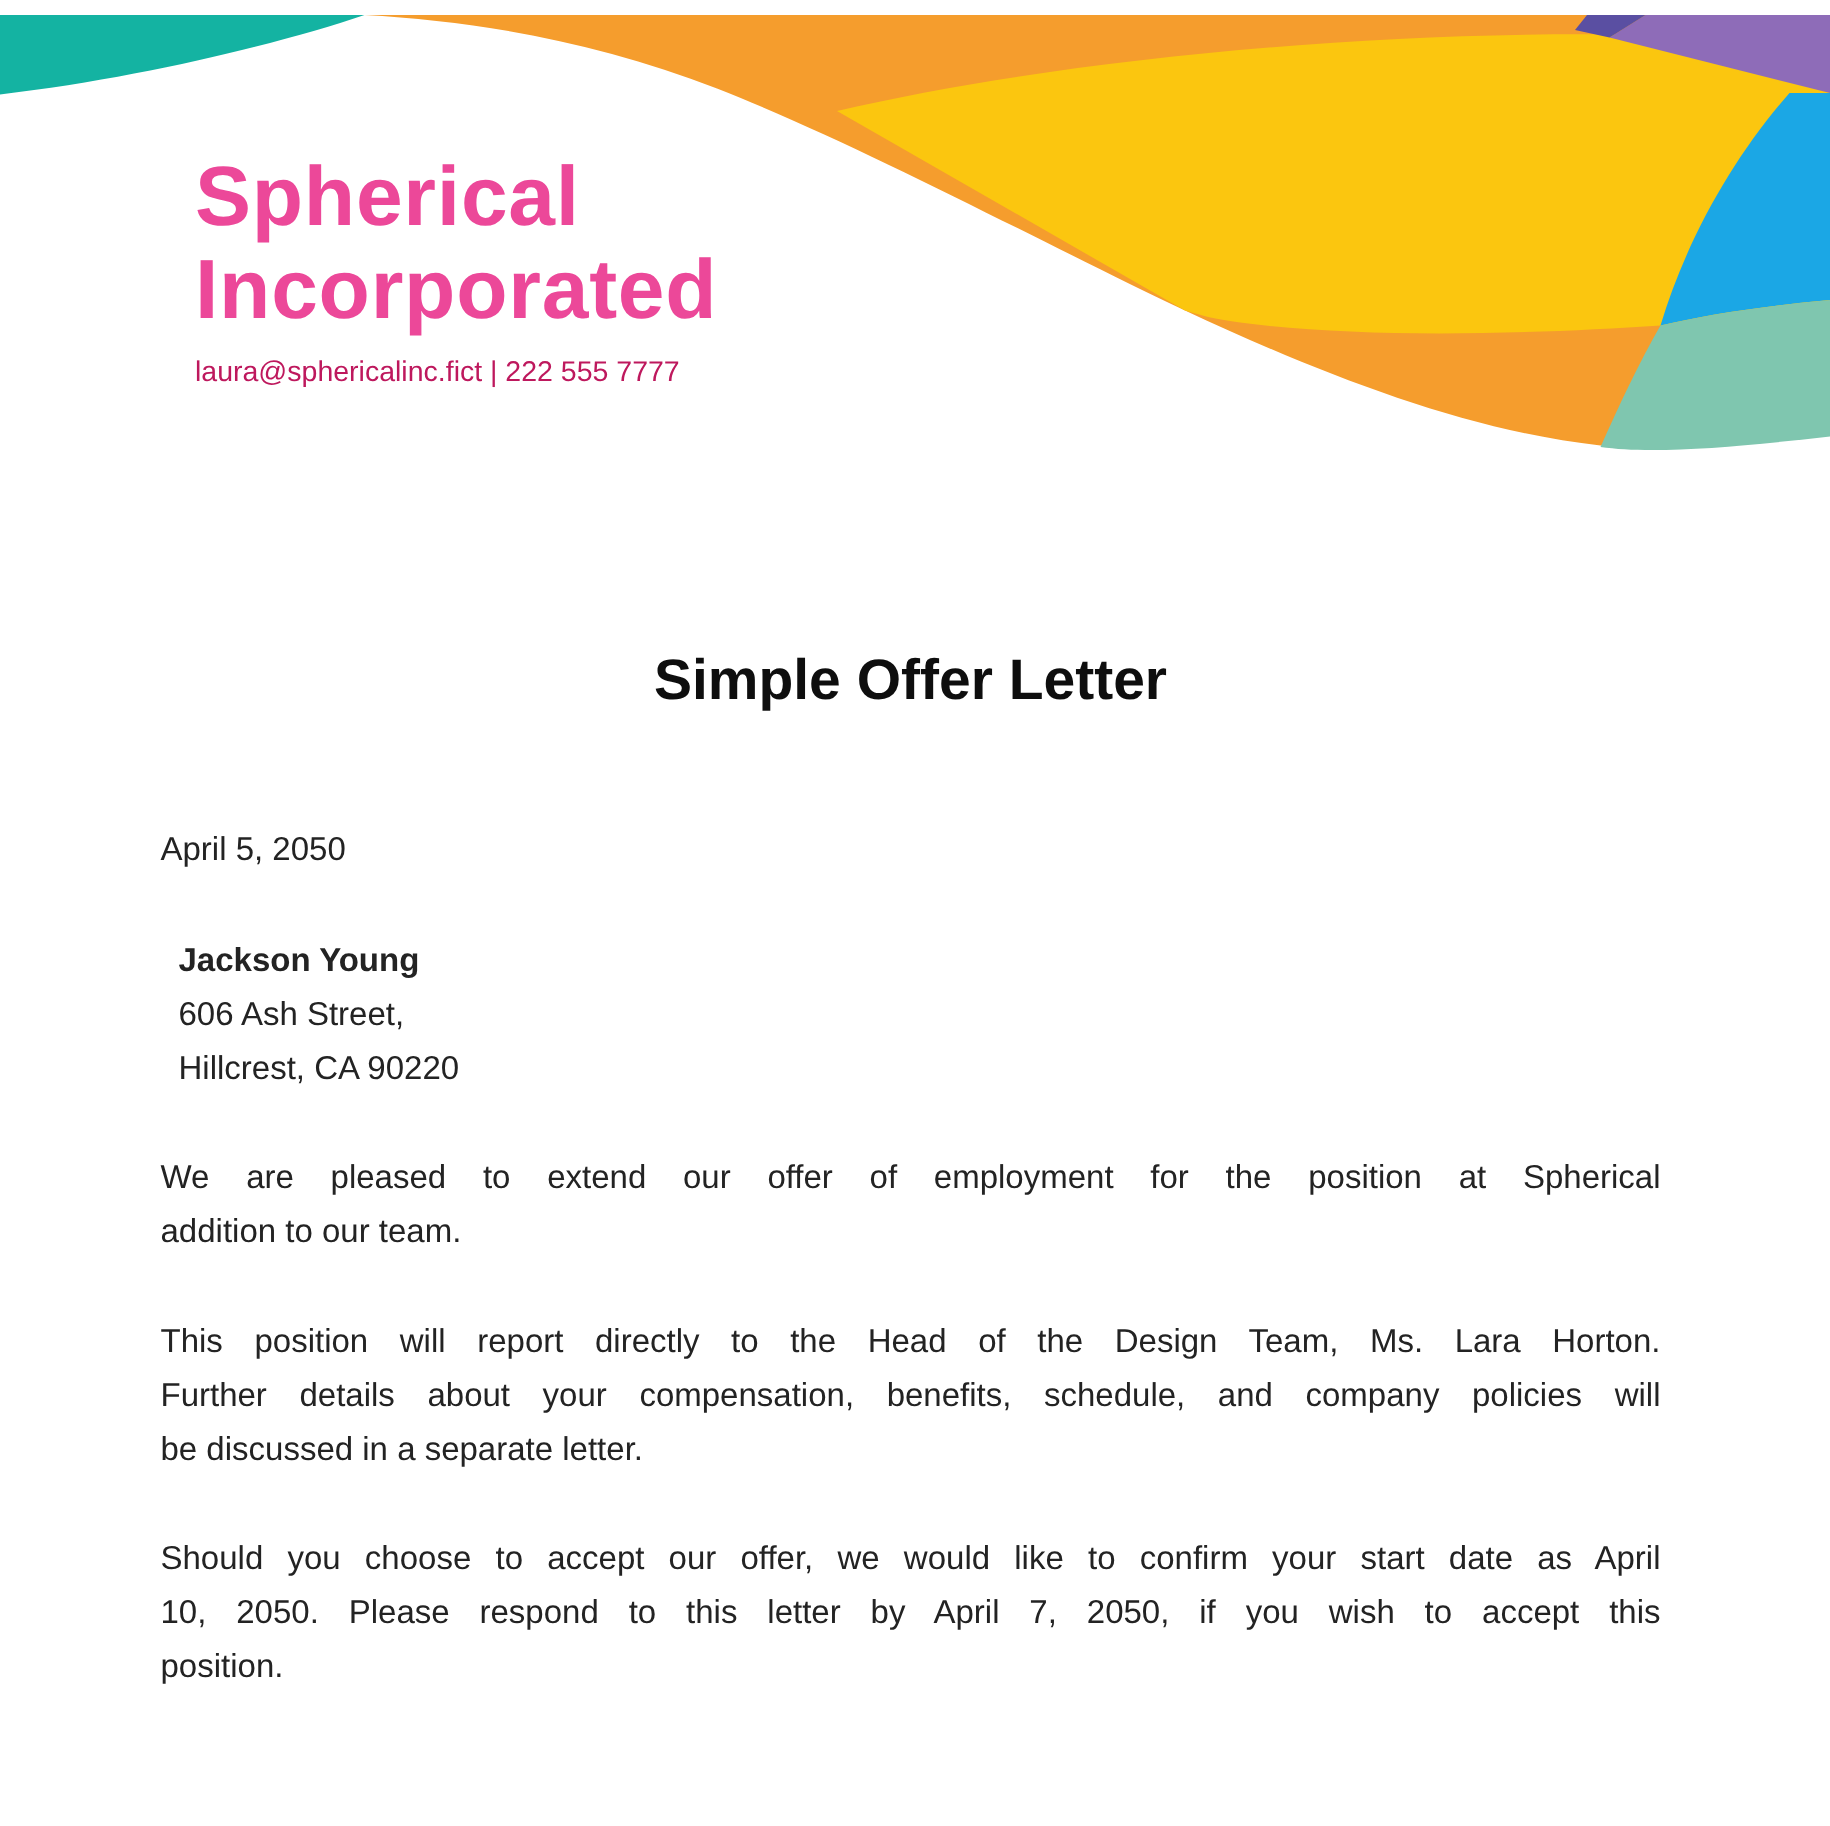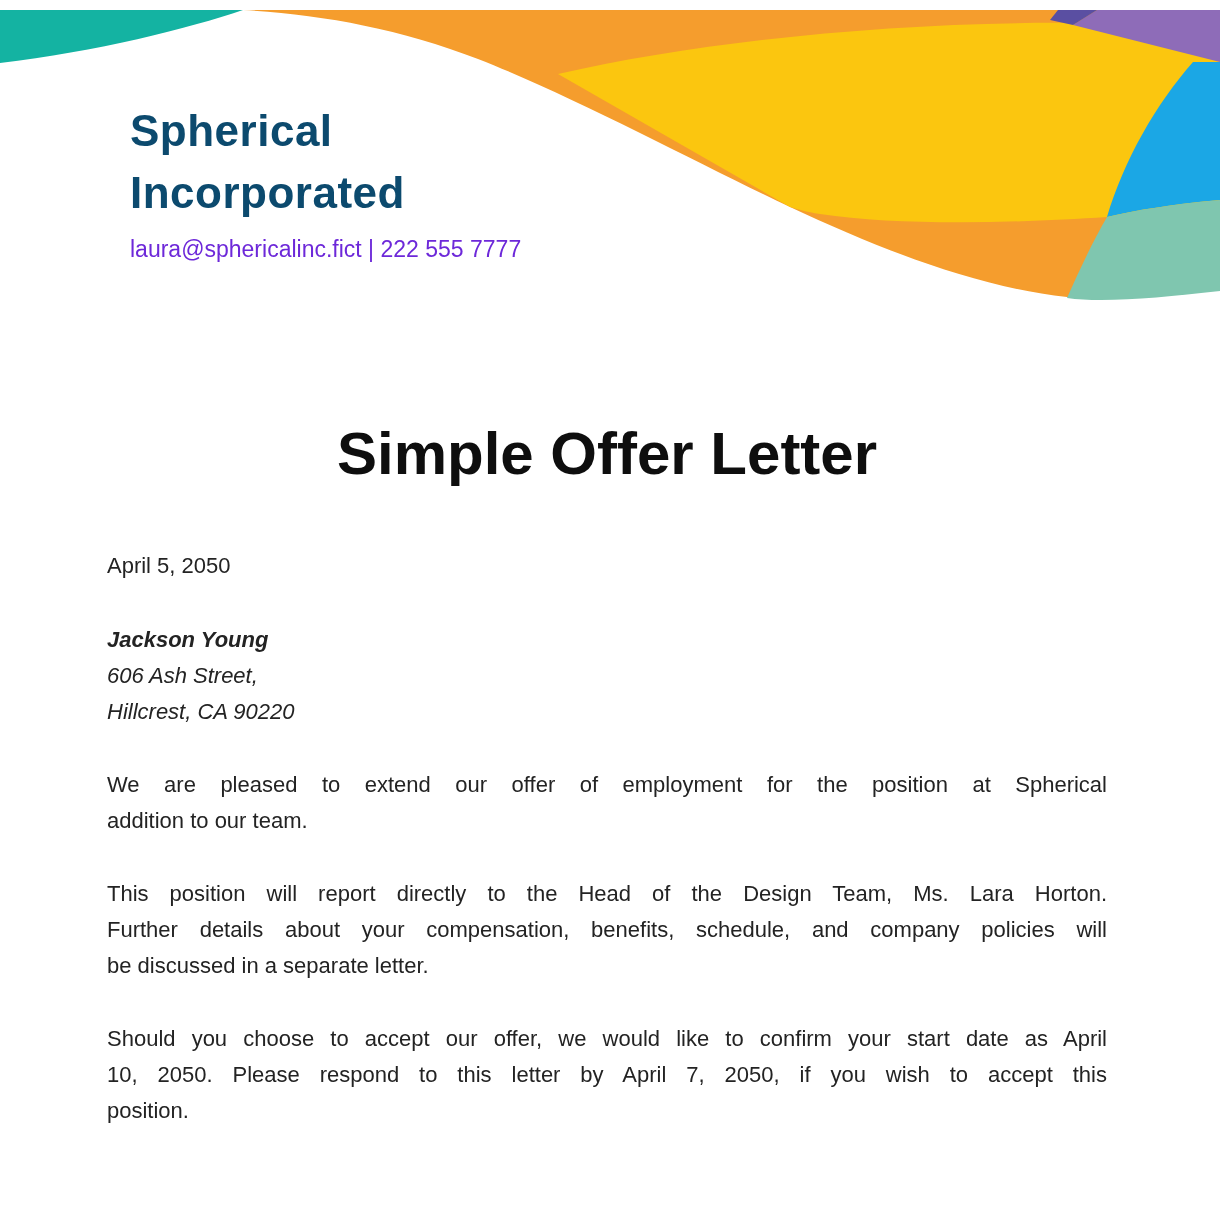--- a/index.html
+++ b/index.html
@@ -22,55 +22,54 @@
     height: 312px;
     display: block;
   }
   .logo-block {
     position: absolute;
     left: 130px;
     top: 100px;
   }
   .brand-name {
     margin: 0;
-    font-size: 44px;
+    font-size: 56px;
     line-height: 62px;
     font-weight: 700;
-    color: #0c4a6e;
+    color: #ec4899;
     letter-spacing: 0.5px;
   }
   .brand-contact {
     margin: 13px 0 0 0;
-    font-size: 23px;
+    font-size: 19px;
     line-height: 24px;
-    color: #6d28d9;
+    color: #be185d;
   }
   .letter {
     position: absolute;
     left: 107px;
     top: 428px;
     width: 1000px;
     font-size: 22px;
     line-height: 36px;
     color: #232323;
   }
   .letter-title {
     margin: 0;
-    font-size: 60px;
+    font-size: 38px;
     line-height: 52px;
     font-weight: 700;
     color: #0e0e0e;
     text-align: center;
   }
   .date-line {
     margin: 68px 0 0 0;
   }
   .recipient-block {
-    margin: 38px 0 0 0;
-    font-style: italic;
+    margin: 38px 0 0 12px;
   }
   .recipient-name {
     font-weight: 700;
   }
   .salutation-line {
     margin: 37px 0 0 0;
   }
   .paragraph {
     margin: 37px 0 0 0;
   }

